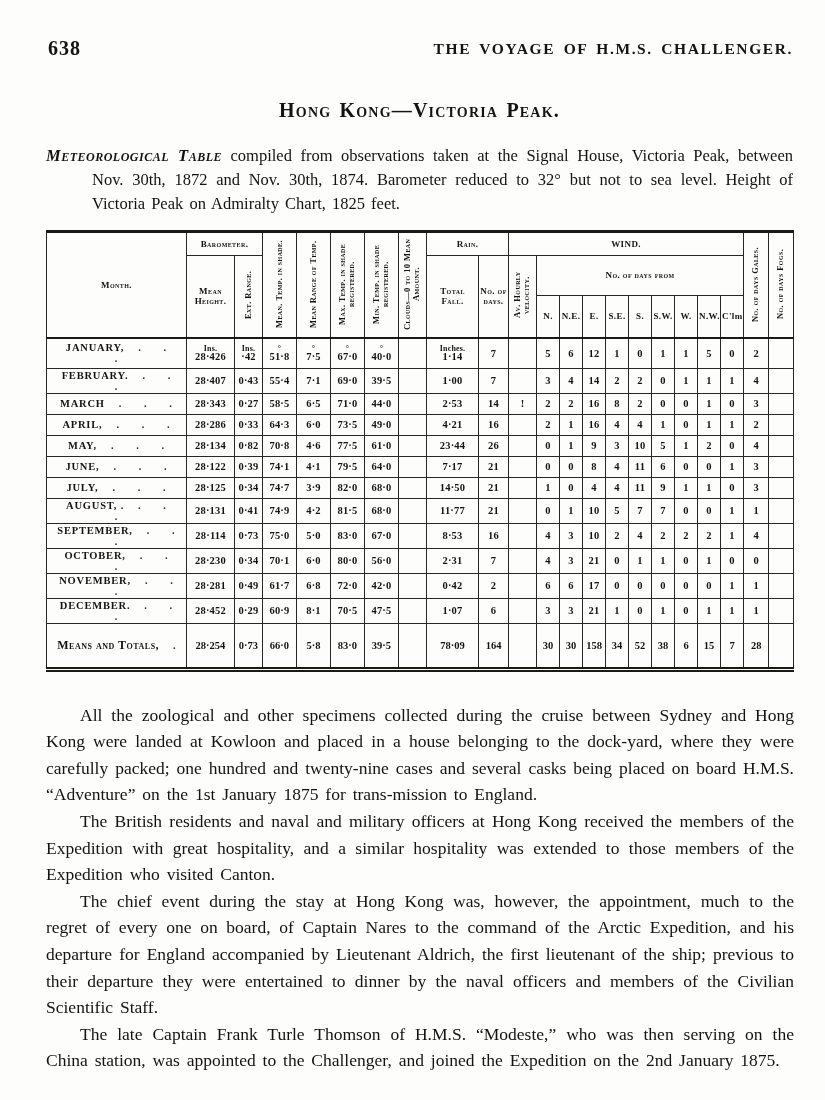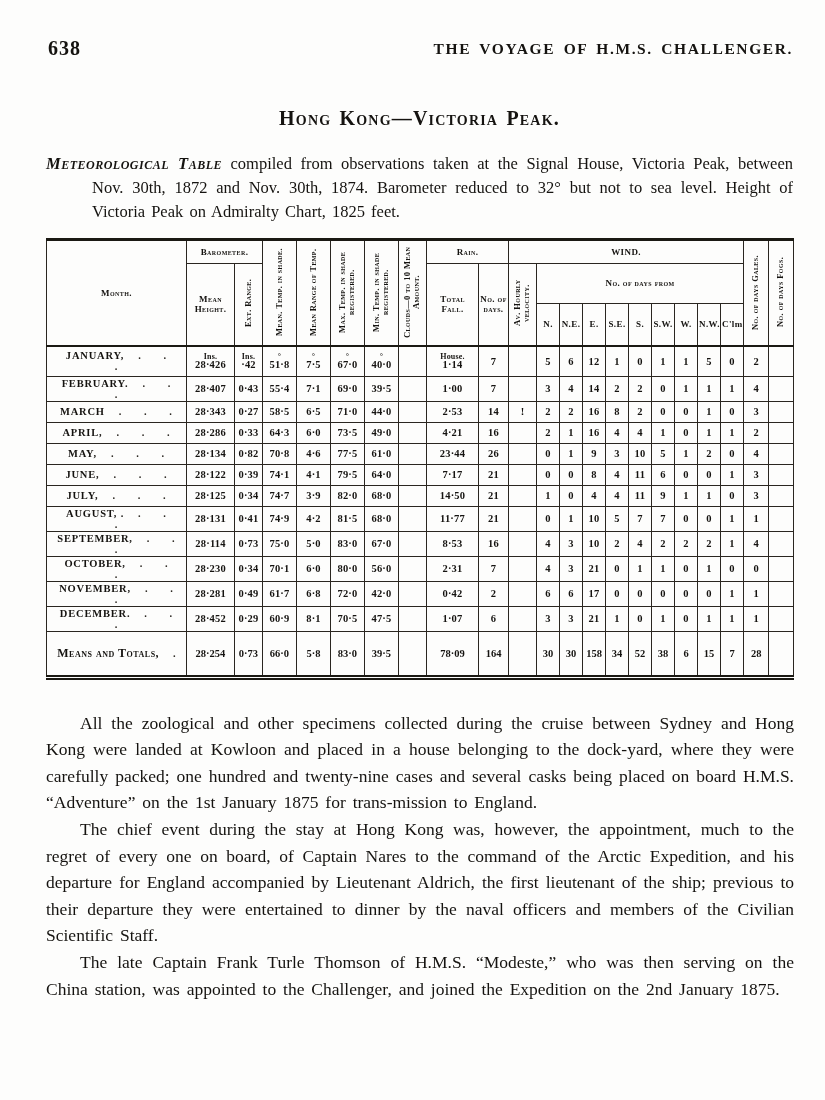--- a/index.html
+++ b/index.html
@@ -19,21 +19,21 @@
     position: absolute; left: 2px; top: 0;
     font-size: 20px; font-weight: bold; letter-spacing: 1px;
   }
   .running-title {
     text-align: right; font-size: 15.5px; font-weight: bold;
     letter-spacing: 1.6px; padding-top: 3px; word-spacing: 3px;
   }
 
   
   .section-heading {
-    text-align: center; margin-top: 40px;
+    text-align: center; margin-top: 32px;
     font-variant: small-caps; font-weight: bold;
     font-size: 20px; letter-spacing: 1.2px; word-spacing: 2px;
   }
 
   
   .caption {
     margin-top: 22px; font-size: 16.5px; line-height: 1.45;
     padding-left: 46px; text-indent: -46px; text-align: justify;
     word-spacing: 2px;
   }
@@ -193,21 +193,21 @@
             <td>
               <span class="unit">°</span>
               <span class="val">67·0</span>
             </td>
             <td>
               <span class="unit">°</span>
               <span class="val">40·0</span>
             </td>
             <td></td>
             <td>
-              <span class="unit">House.</span>
+              <span class="unit">Inches.</span>
               <span class="val">1·14</span>
             </td>
             <td>7</td>
             <td></td>
             <td>5</td>
             <td>6</td>
             <td>12</td>
             <td>1</td>
             <td>0</td>
             <td>1</td>
@@ -506,17 +506,18 @@
             <td>7</td>
             <td>28</td>
             <td></td>
           </tr>
       </tfoot>
     </table>
   </div>
 
   <div class="body-text">
     <p>All the zoological and other specimens collected during the cruise between Sydney and Hong Kong were landed at Kowloon and placed in a house belonging to the dock-yard, where they were carefully packed; one hundred and twenty-nine cases and several casks being placed on board H.M.S. “Adventure” on the 1st January 1875 for trans-mission to England.</p>
+    <p>The British residents and naval and military officers at Hong Kong received the members of the Expedition with great hospitality, and a similar hospitality was extended to those members of the Expedition who visited Canton.</p>
     <p>The chief event during the stay at Hong Kong was, however, the appointment, much to the regret of every one on board, of Captain Nares to the command of the Arctic Expedition, and his departure for England accompanied by Lieutenant Aldrich, the first lieutenant of the ship; previous to their departure they were entertained to dinner by the naval officers and members of the Civilian Scientific Staff.</p>
     <p>The late Captain Frank Turle Thomson of H.M.S. “Modeste,” who was then serving on the China station, was appointed to the Challenger, and joined the Expedition on the 2nd January 1875.</p>
   </div>
 
 </div>
 
 </body></html>

